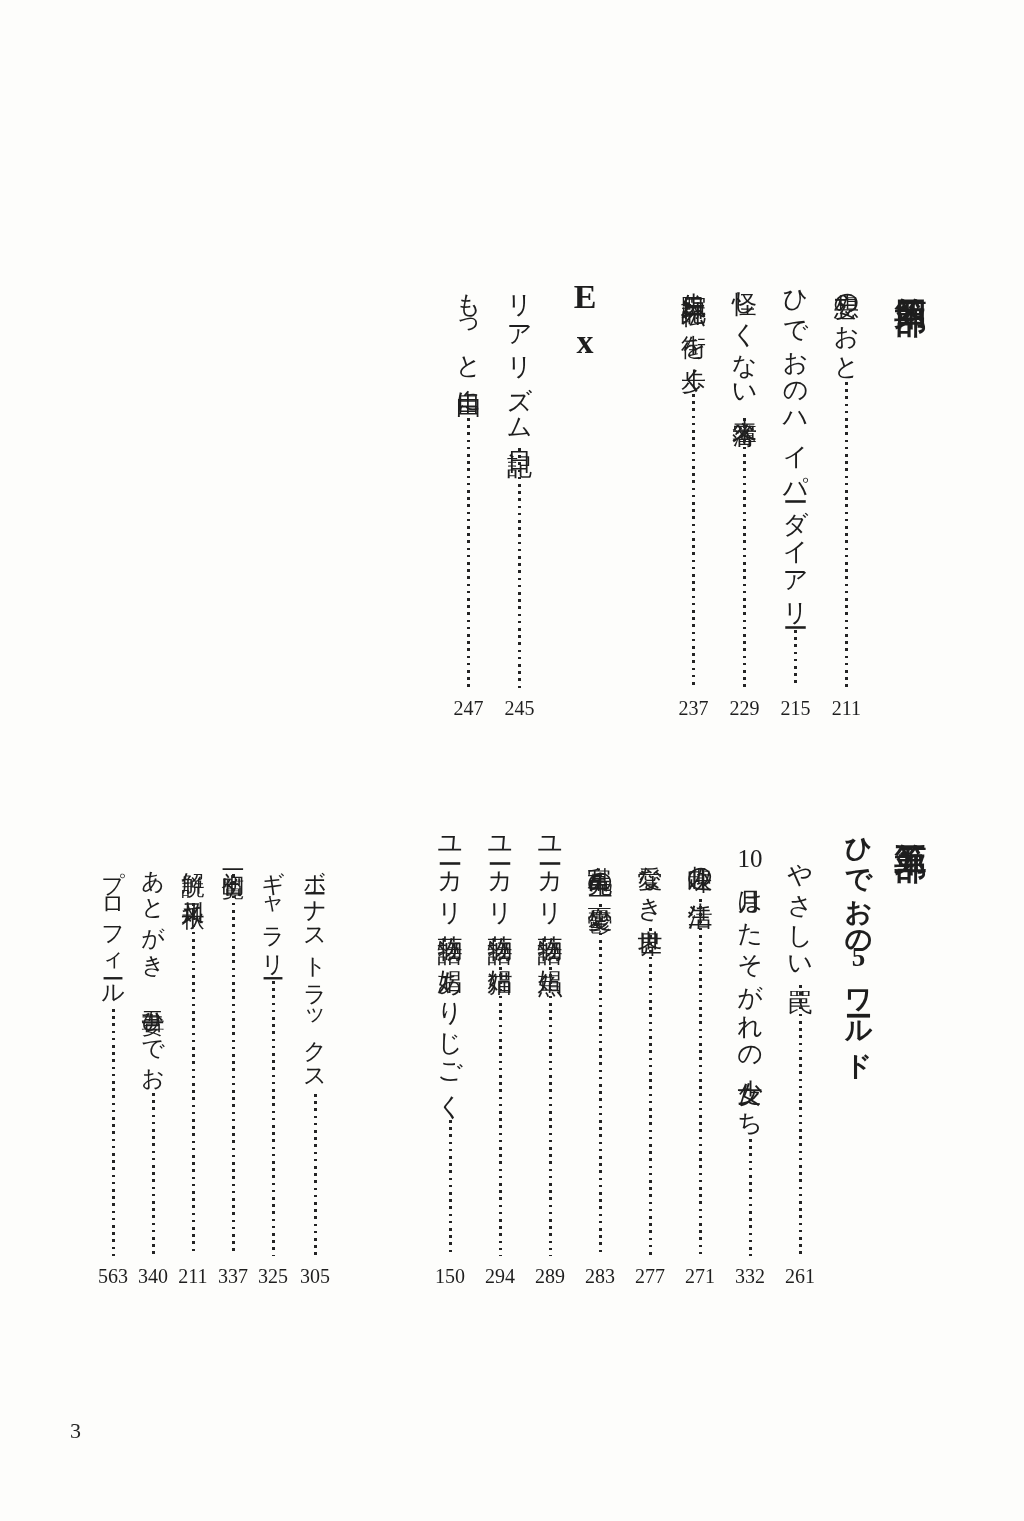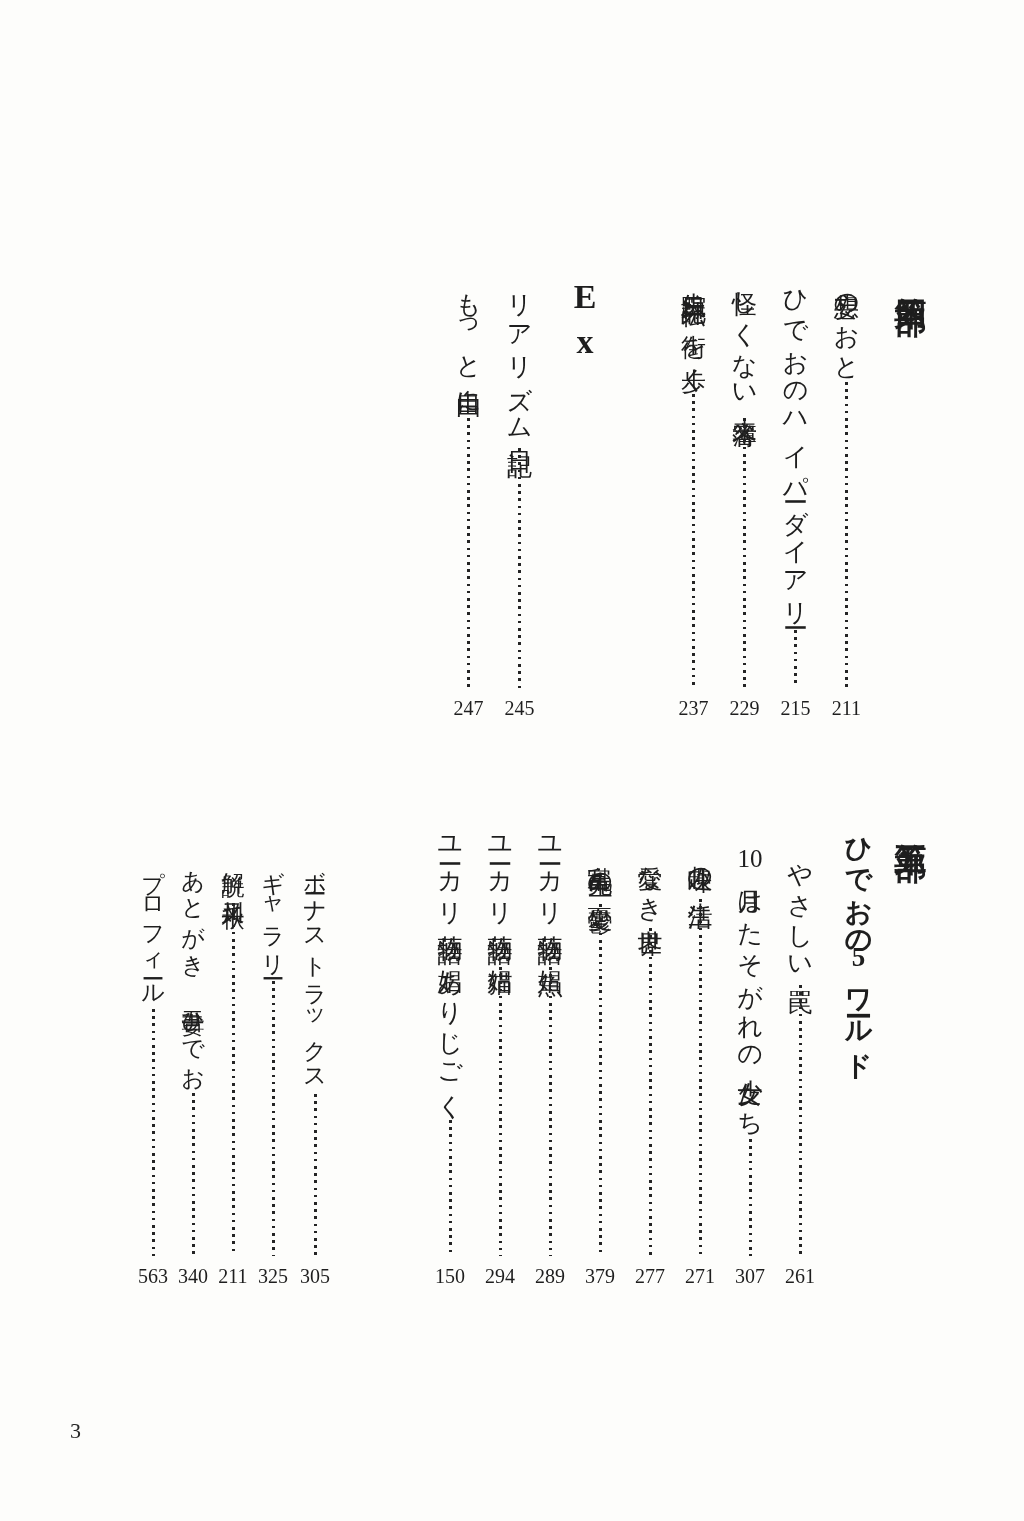--- a/index.html
+++ b/index.html
@@ -146,39 +146,39 @@
 
   <div class="col w50 mr7 pt28">
     <div class="v-text title">やさしい罠</div>
     <div class="leader"></div>
     <div class="pagenum">261</div>
   </div>
 
   <div class="col w50 pt28">
     <div class="v-text title"><span class="tcy">10</span>月はたそがれの少女たち</div>
     <div class="leader"></div>
-    <div class="pagenum">307</div>
+    <div class="pagenum">332</div>
   </div>
 
   <div class="col w50 pt28">
     <div class="v-text title">趣味の生活</div>
     <div class="leader"></div>
     <div class="pagenum">271</div>
   </div>
 
   <div class="col w50 pt28">
     <div class="v-text title">愛なき世界</div>
     <div class="leader"></div>
     <div class="pagenum">277</div>
   </div>
 
   <div class="col w50 pt28">
     <div class="v-text title">富乱先生の憂鬱</div>
     <div class="leader"></div>
-    <div class="pagenum">379</div>
+    <div class="pagenum">283</div>
   </div>
 
   <div class="col w50 pt2">
     <div class="v-text title">ユーカリ荘物語　娼魚</div>
     <div class="leader"></div>
     <div class="pagenum">289</div>
   </div>
 
   <div class="col w50 pt2">
     <div class="v-text title">ユーカリ荘物語　娼猫</div>
@@ -197,20 +197,25 @@
     <div class="leader"></div>
     <div class="pagenum">305</div>
   </div>
 
   <div class="col w40 pt36 sm">
     <div class="v-text title">ギャラリー</div>
     <div class="leader"></div>
     <div class="pagenum">325</div>
   </div>
 
+  <div class="col w40 pt36 sm">
+    <div class="v-text title">初出一覧</div>
+    <div class="leader"></div>
+    <div class="pagenum">337</div>
+  </div>
 
   <div class="col w40 pt36 sm">
     <div class="v-text title">解説　川又千秋</div>
     <div class="leader"></div>
     <div class="pagenum">211</div>
   </div>
 
   <div class="col w40 pt36 sm">
     <div class="v-text title">あとがき　吾妻ひでお</div>
     <div class="leader"></div>

